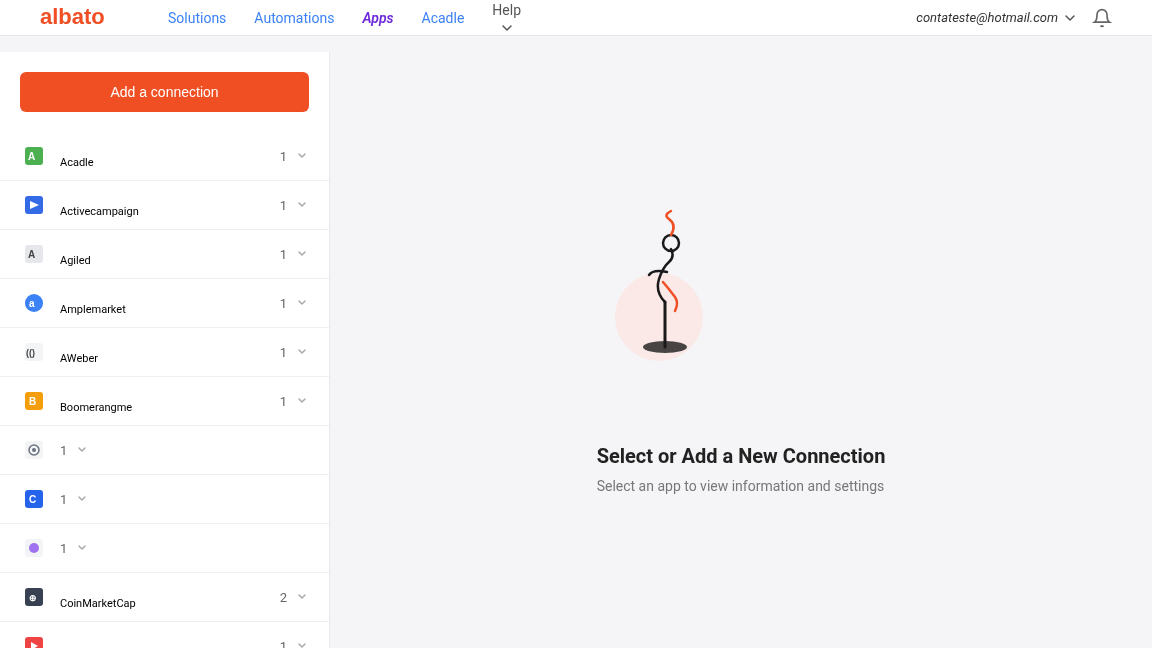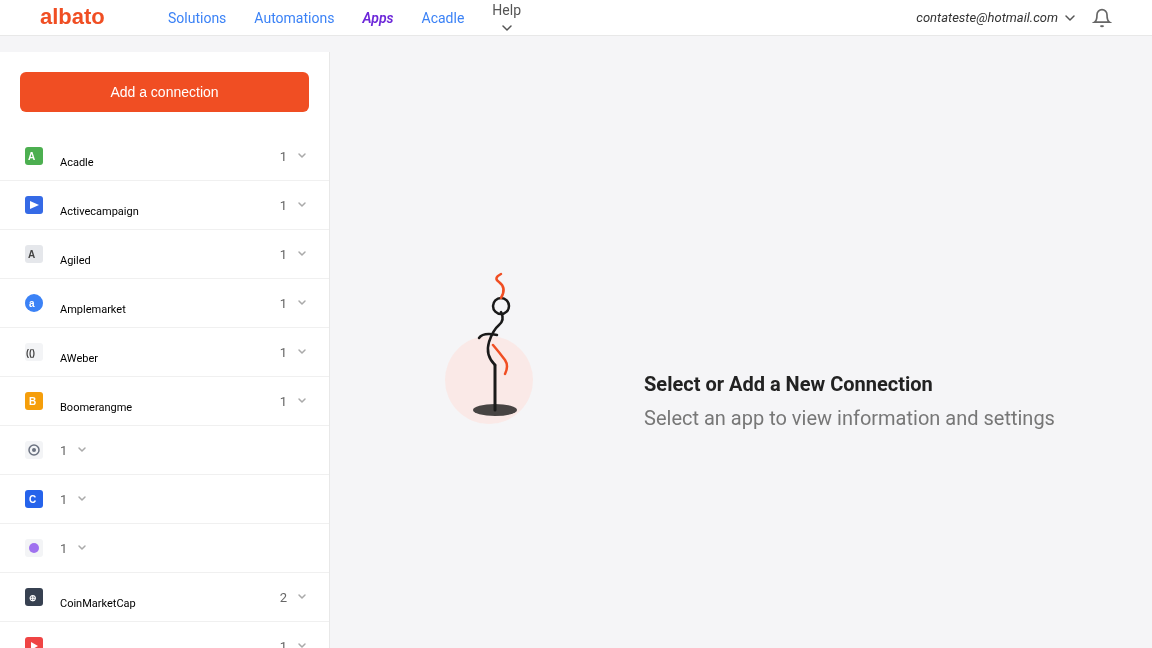--- a/index.html
+++ b/index.html
@@ -164,37 +164,37 @@
     
     .content {
       flex: 1;
       display: flex;
       align-items: center;
       justify-content: center;
       background: #f5f5f7;
     }
     .empty-state {
       display: flex;
-      flex-direction: row;
-      align-items: flex-end;
+      flex-direction: column;
+      align-items: flex-start;
       gap: 77px;
     }
     .illustration {
       width: 140px;
       height: 160px;
       position: relative;
     }
     .empty-text h2 {
       font-size: 20px;
       font-weight: 700;
       color: #222;
       margin-bottom: 10px;
     }
     .empty-text p {
-      font-size: 20px;
+      font-size: 14px;
       color: #777;
     }
   </style>
 </head>
 <body>
 
 <header class="header">
   <div class="logo">
     <svg viewBox="0 0 80 28" fill="none" xmlns="http://www.w3.org/2000/svg">
       <text x="0" y="22" font-family="Arial, sans-serif" font-size="22" font-weight="700" fill="#f04e23">albato</text>

